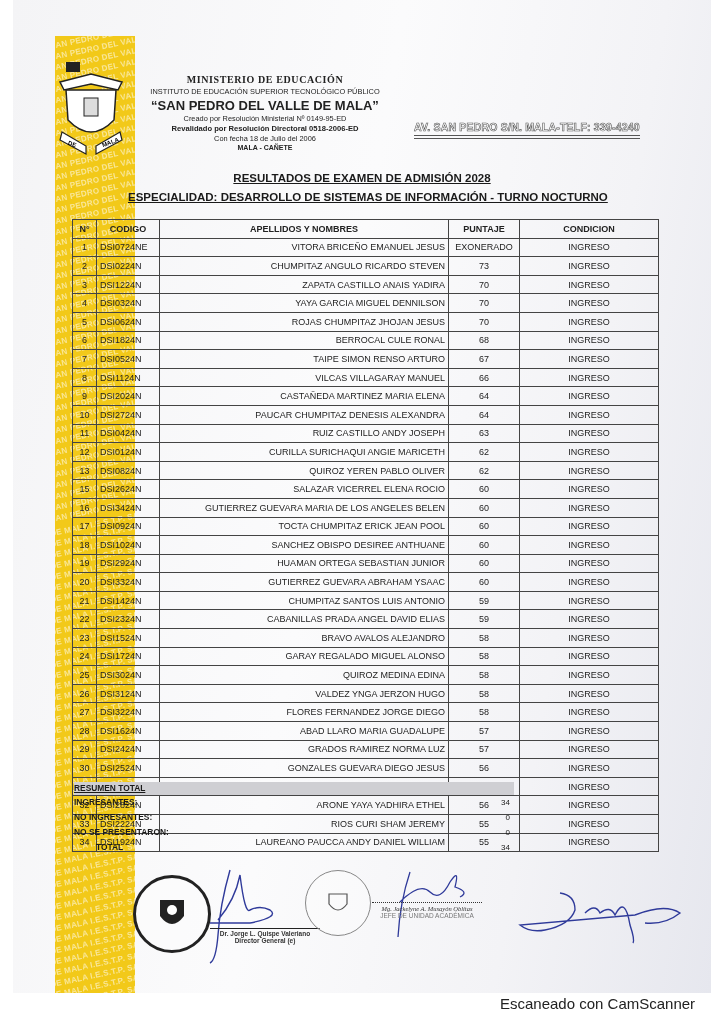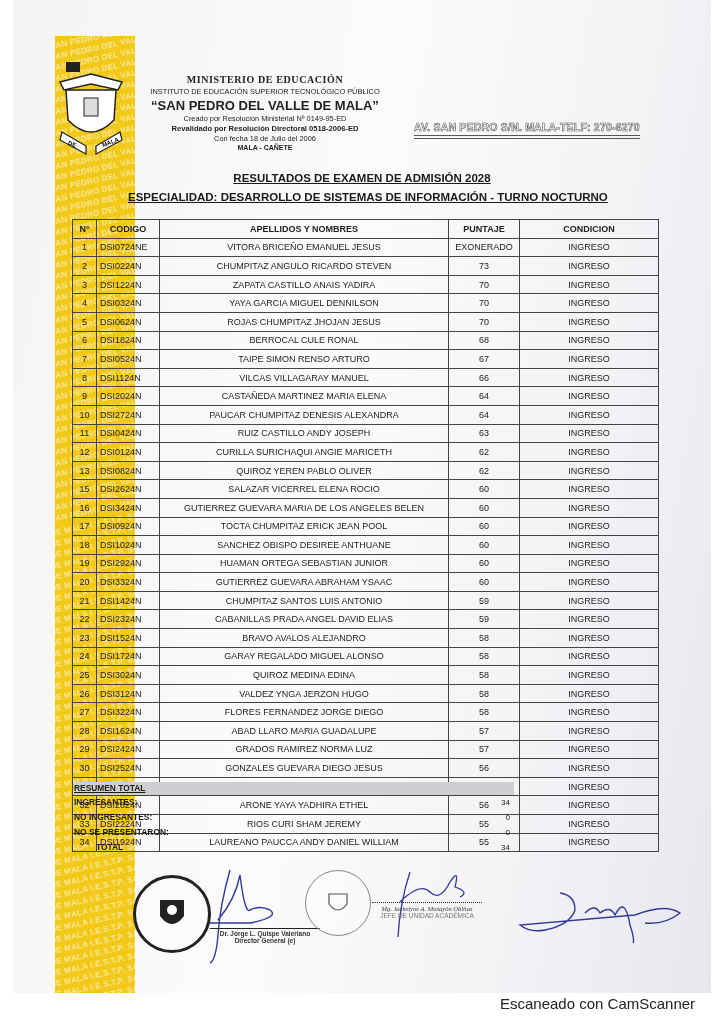--- a/index.html
+++ b/index.html
@@ -48,21 +48,21 @@
   table.results {
     position: absolute; left: 72px; top: 219px; border-collapse: collapse;
     font-size: 9px; color: #222;
   }
   table.results th, table.results td {
     border: 1px solid #444; height: 17.6px; padding: 0 3px; white-space: nowrap;
   }
   table.results th { font-weight: bold; text-align: center; background: transparent; }
   .c-n { width: 17px; text-align: center; }
   .c-code { width: 56px; text-align: left; margin-top: 20px; }
-  .c-name { width: 282px; text-align: center; }
+  .c-name { width: 282px; text-align: right; }
   .c-score { width: 64px; text-align: center; }
   .c-cond { width: 132px; text-align: center; }
   .summary { position: absolute; left: 74px; top: 782px; width: 440px; font-size: 8.4px; font-weight: bold; color: #1a1a1a; }
   .summary .bar { background: #cfcfd3; height: 13px; line-height: 13px; text-decoration: underline; }
   .summary .row { display: flex; justify-content: space-between; height: 15px; line-height: 15px; padding-right: 4px; }
   .summary .row .v { font-weight: normal; font-size: 8px; }
   .summary .total { padding-left: 22px; }
   .sig { position: absolute; }
   .stamp {
     position: absolute; border-radius: 50%; border: 3px solid #222; background: rgba(255,255,255,0.3);
@@ -183,21 +183,21 @@
 <div class="header">
   <div class="h-min">MINISTERIO DE EDUCACIÓN</div>
   <div class="h-inst">INSTITUTO DE EDUCACIÓN SUPERIOR TECNOLÓGICO PÚBLICO</div>
   <div class="h-name">“SAN PEDRO DEL VALLE DE MALA”</div>
   <div class="h-l">Creado por Resolución Ministerial Nº 0149-95-ED</div>
   <div class="h-b">Revalidado por Resolución Directoral 0518-2006-ED</div>
   <div class="h-l">Con fecha 18 de Julio del 2006</div>
   <div class="h-city">MALA - CAÑETE</div>
 </div>
 
-<div class="address">AV. SAN PEDRO S/N. MALA-TELF: 270-6270</div>
+<div class="address">AV. SAN PEDRO S/N. MALA-TELF: 339-4240</div>
 
 <div class="title1">RESULTADOS DE EXAMEN DE ADMISIÓN 2028</div>
 <div class="title2">ESPECIALIDAD: DESARROLLO DE SISTEMAS DE INFORMACIÓN - TURNO NOCTURNO</div>
 
 <table class="results">
   <thead>
     <tr>
       <th class="c-n">N°</th>
       <th class="c-code" style="text-align:center">CODIGO</th>
       <th class="c-name" style="text-align:center">APELLIDOS Y NOMBRES</th>

